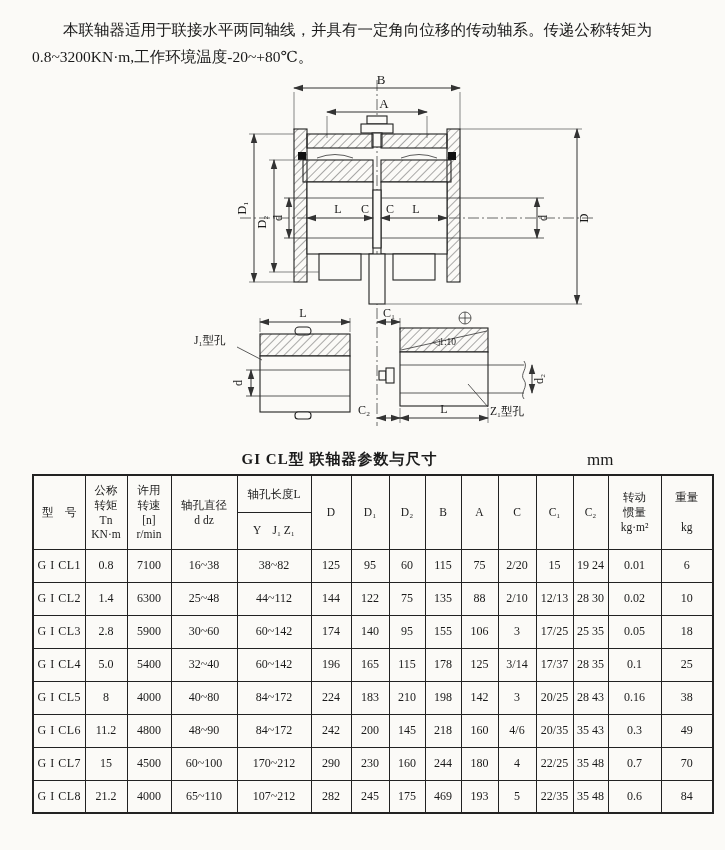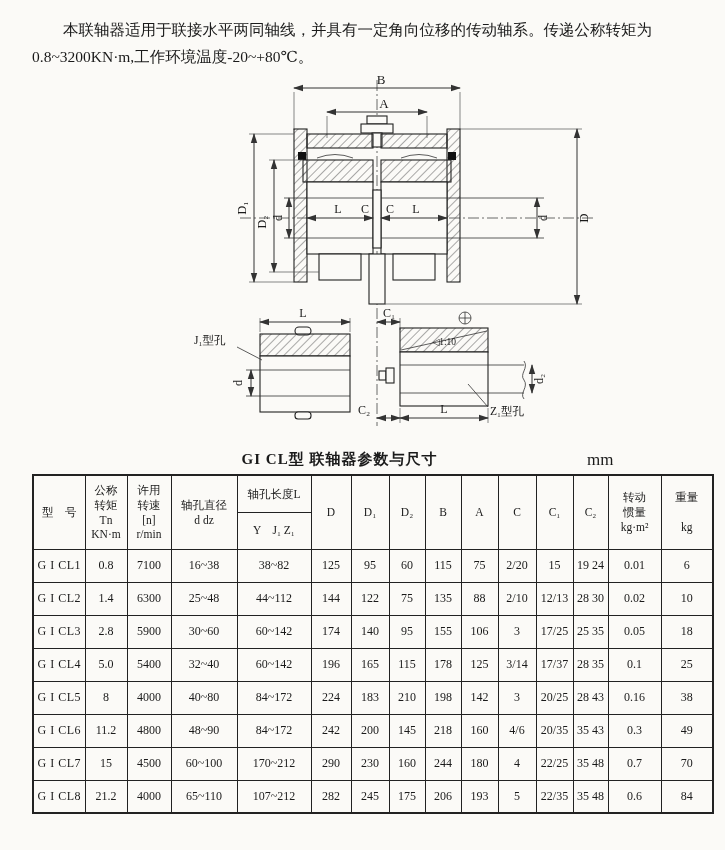--- a/index.html
+++ b/index.html
@@ -357,21 +357,21 @@
         </tr>
         <tr>
           <td>G I CL8</td>
           <td>21.2</td>
           <td>4000</td>
           <td>65~110</td>
           <td>107~212</td>
           <td>282</td>
           <td>245</td>
           <td>175</td>
-          <td>206</td>
+          <td>469</td>
           <td>193</td>
           <td>5</td>
           <td>22/35</td>
           <td>35 48</td>
           <td>0.6</td>
           <td>84</td>
         </tr>
       </tbody>
   </table>
 

